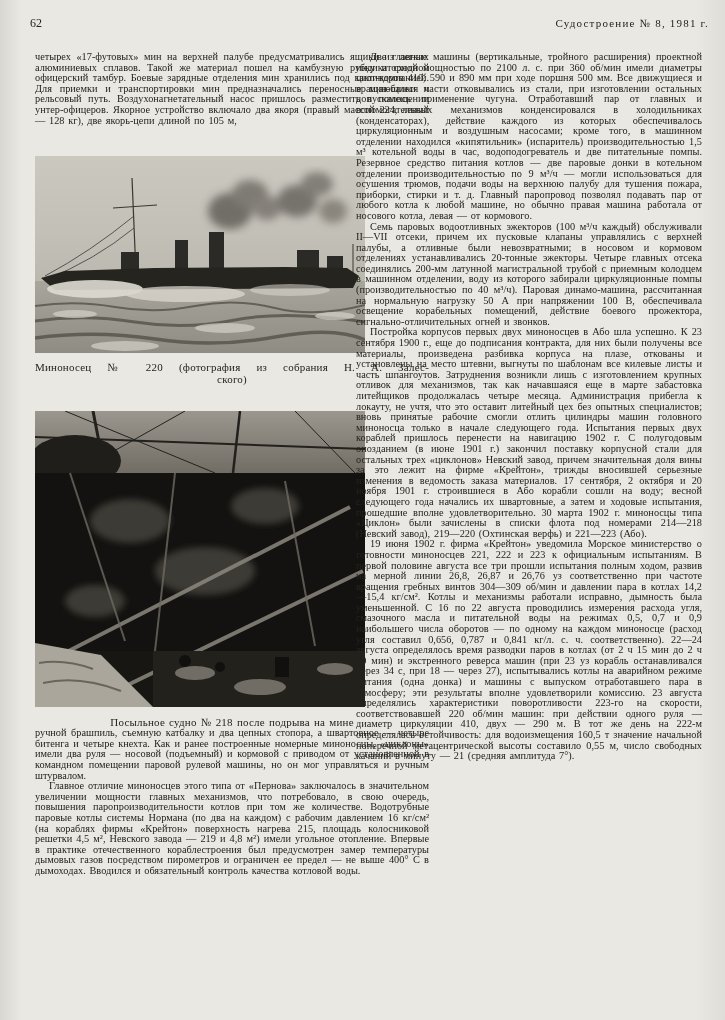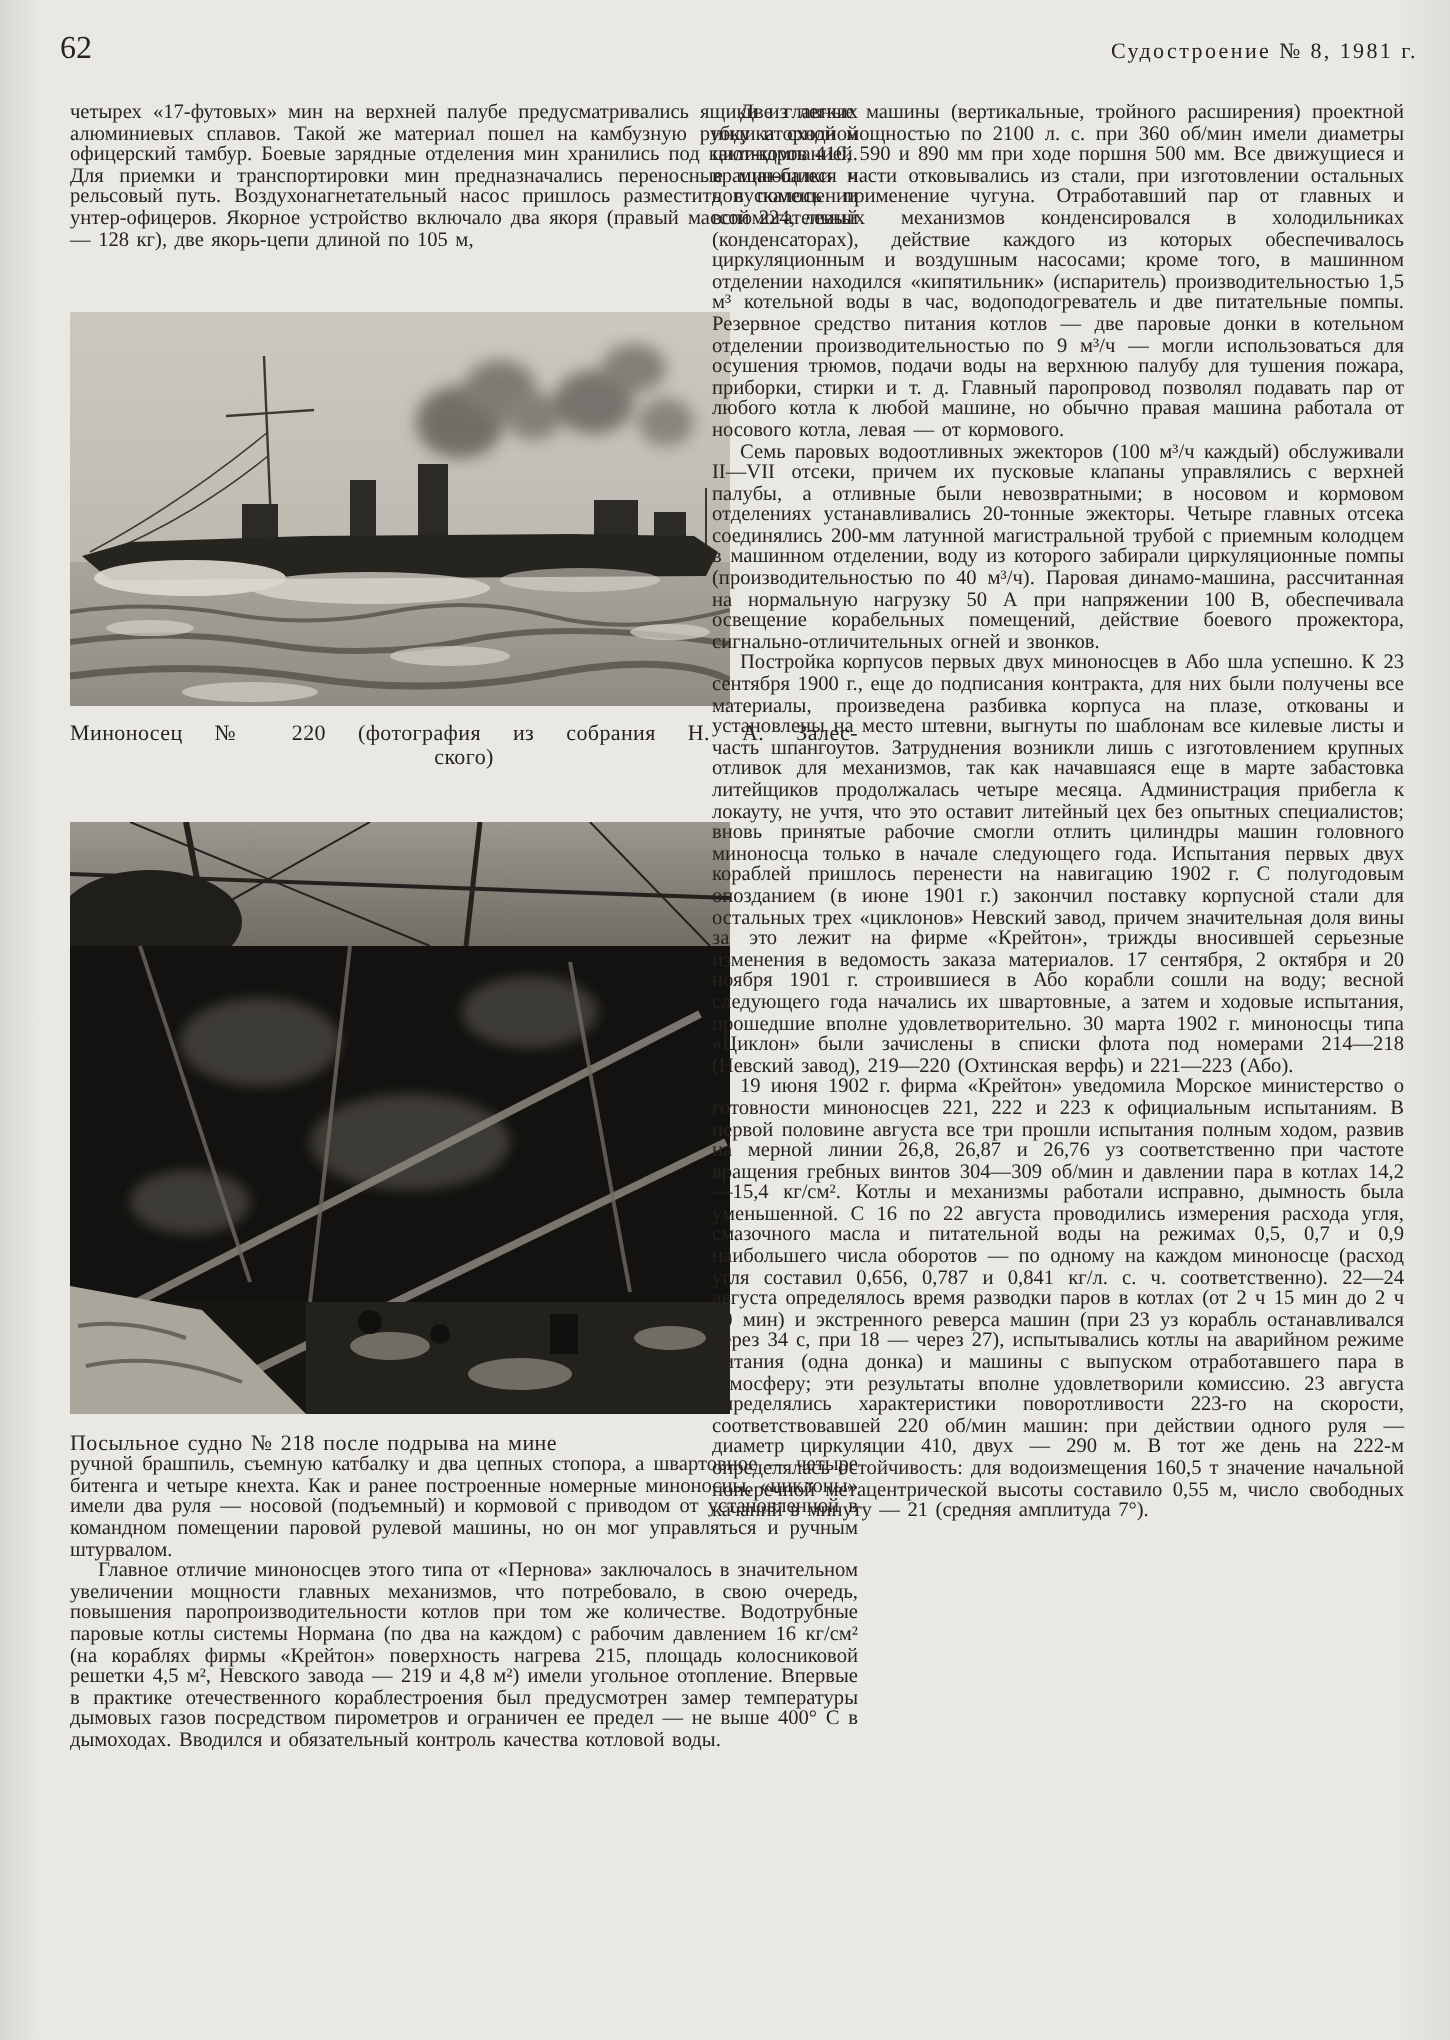--- a/index.html
+++ b/index.html
@@ -4,35 +4,35 @@
 <style>
   html,body{margin:0;padding:0;}
   body{
     width:725px;height:1020px;position:relative;overflow:hidden;
     background:linear-gradient(90deg,#d9d7d1 0,#eae8e3 3%,#eae8e3 96%,#dfddd7 100%);
     font-family:"Liberation Serif","DejaVu Serif",serif;
     color:#26231e;
   }
   .page{position:absolute;inset:0;}
   .header{position:absolute;top:16px;left:30px;right:16px;display:flex;justify-content:space-between;align-items:baseline;}
-  .page-number{font-size:16px;}
+  .page-number{font-size:12px;}
   .journal-title{font-size:11px;letter-spacing:1.2px;}
   .col{position:absolute;top:52px;font-size:10.3px;line-height:10.6px;text-align:justify;word-spacing:1.2px;}
   .col-left{left:35px;width:394px;}
   .col-right{left:356px;width:346px;}
   p{margin:0;text-indent:14px;}
   p.no-indent{text-indent:0;}
   figure{margin:0;}
   .photo{display:block;}
   .fig-destroyer{margin-top:30px;}
   .fig-wreck{margin-top:26px;}
   .caption{font-size:11px;line-height:12px;letter-spacing:.2px;margin-top:8px;text-indent:0;}
   .caption-l1{display:block;text-align:justify;text-align-last:justify;}
   .caption-l2{display:block;text-align:center;}
-  .caption-center{text-align:left;margin-top:9px;}
+  .caption-center{text-align:center;margin-top:9px;}
   .after-caption{}
   .photo-frame{background:#c9c6be;}
 </style>
 </head>
 <body>
 
 <div class="page">
 
   <div class="header">
     <span class="page-number">62</span>

